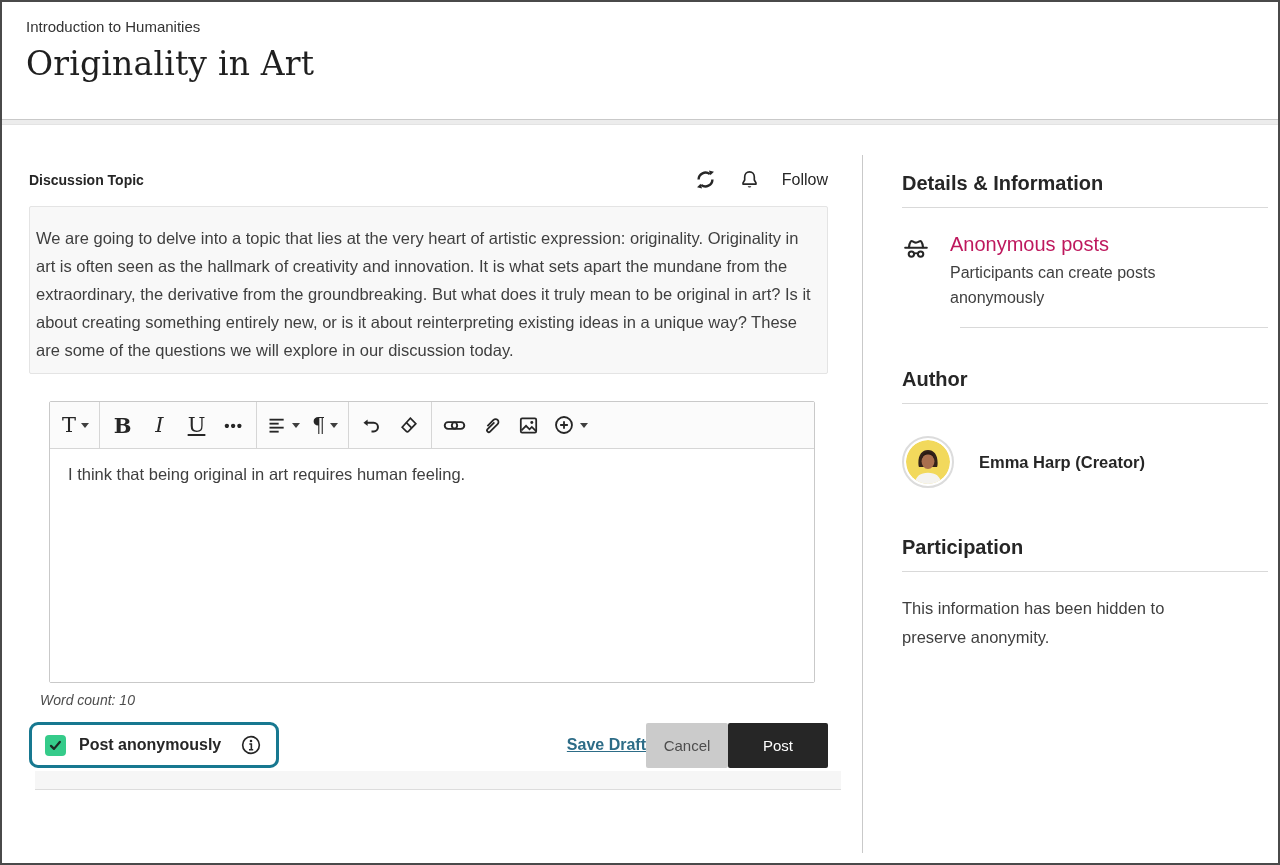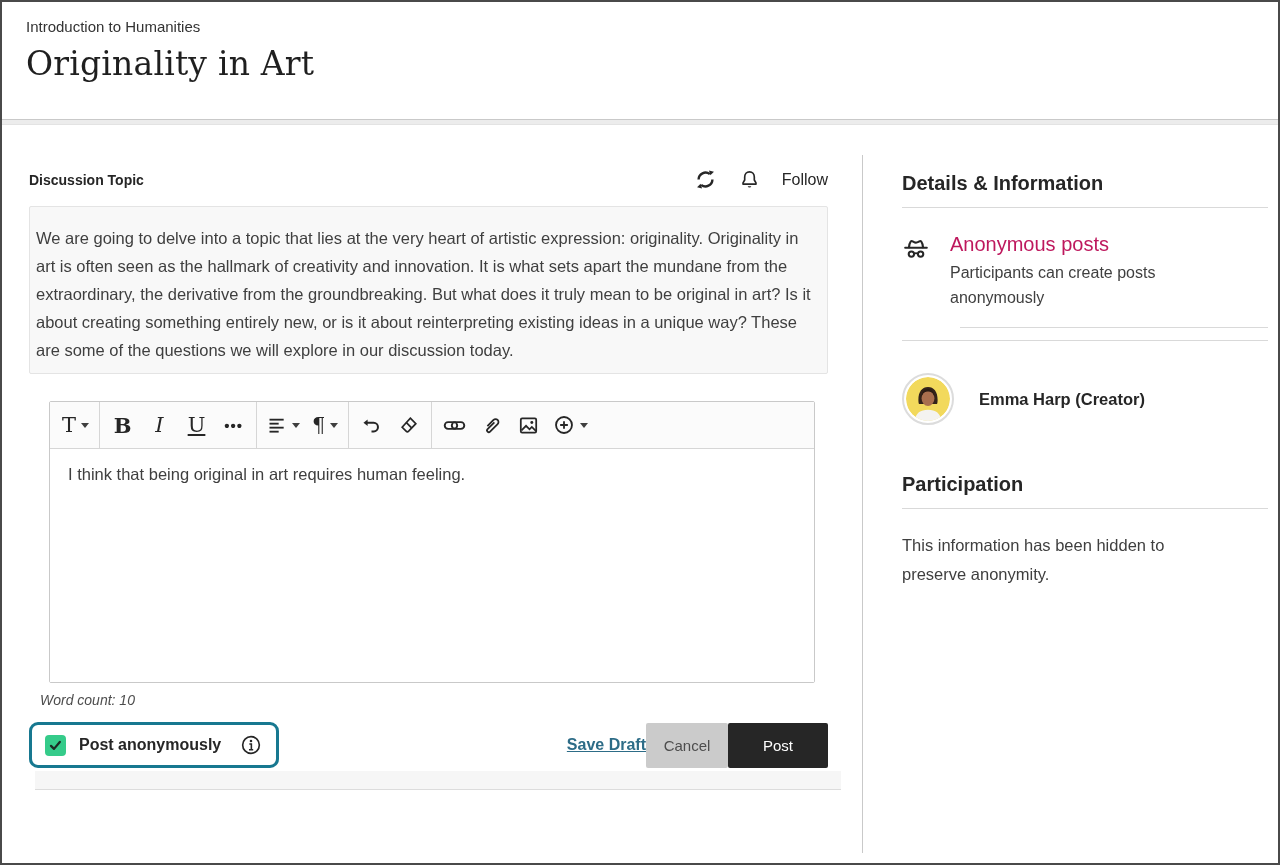--- a/index.html
+++ b/index.html
@@ -248,20 +248,21 @@
             <path d="M12.1 17.2c1.2-.8 2.6-.8 3.8 0" fill="none" stroke="#262626" stroke-width="1.8"></path>
           </svg>
         </span>
         <div class="detail-text">
           <div class="detail-title">Anonymous posts</div>
           <div class="detail-desc">Participants can create posts anonymously</div>
         </div>
       </div>
       <hr class="side-hr indented">
 
+      <h2 class="side-title mt-40">Author</h2>
       <hr class="side-hr">
 
       <div class="author-row">
         <span class="avatar">
           <span class="avatar-inner">
             <svg width="44" height="44" viewBox="0 0 48 48">
               <circle cx="24" cy="24" r="24" fill="#f2d95c"></circle>
               <path d="M13.5 25c0-9 4.2-14 10.5-14s10.5 5 10.5 14c0 1.8-.2 3.2-.6 4.4h-19.8c-.4-1.2-.6-2.6-.6-4.4z" fill="#33231a"></path>
               <ellipse cx="24" cy="23.5" rx="7" ry="8.2" fill="#a96f4e"></ellipse>
               <path d="M17 22.5c.4-4.6 2.6-6.8 7-6.8s6.6 2.2 7 6.8c0-6-2.4-9.3-7-9.3s-7 3.3-7 9.3z" fill="#2a1c14"></path>

